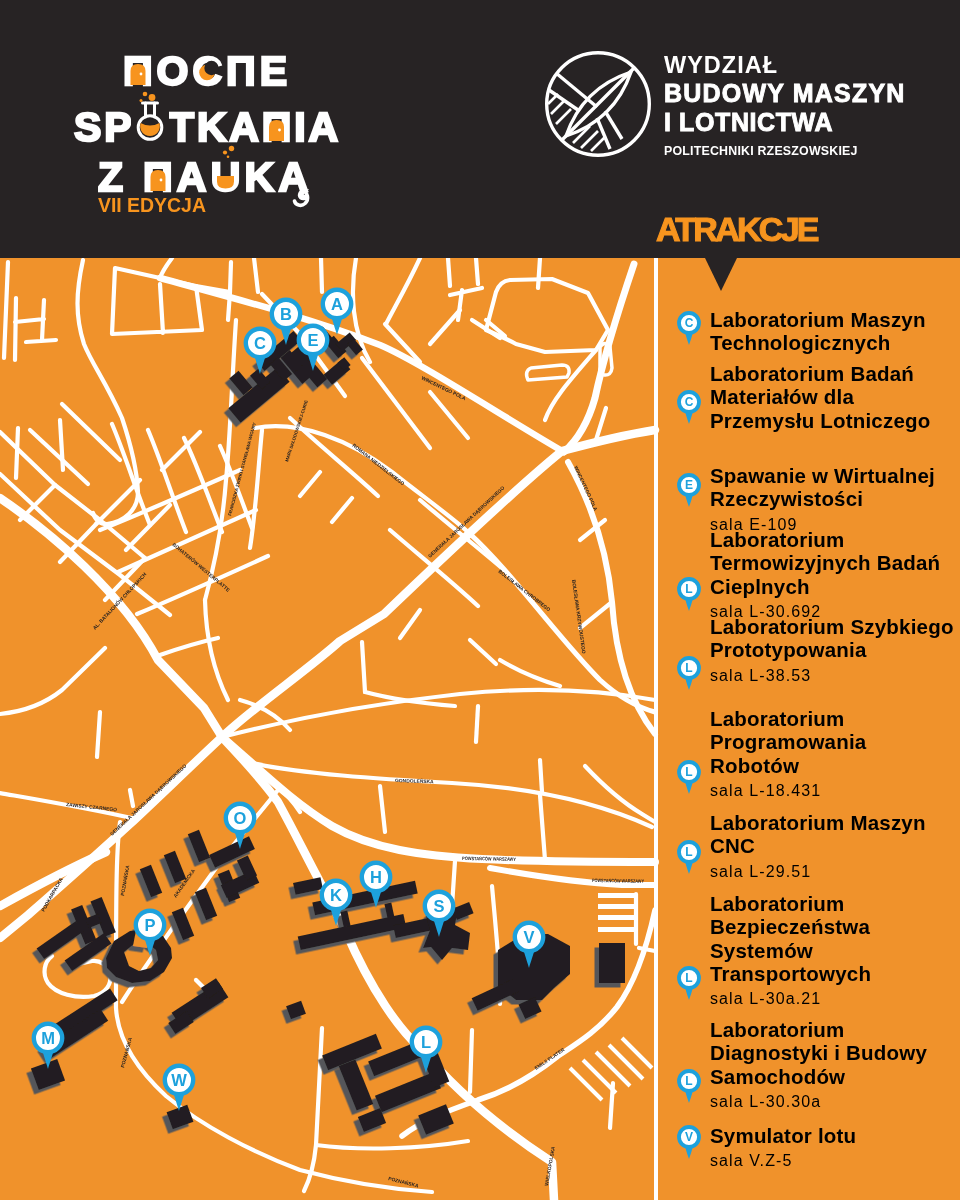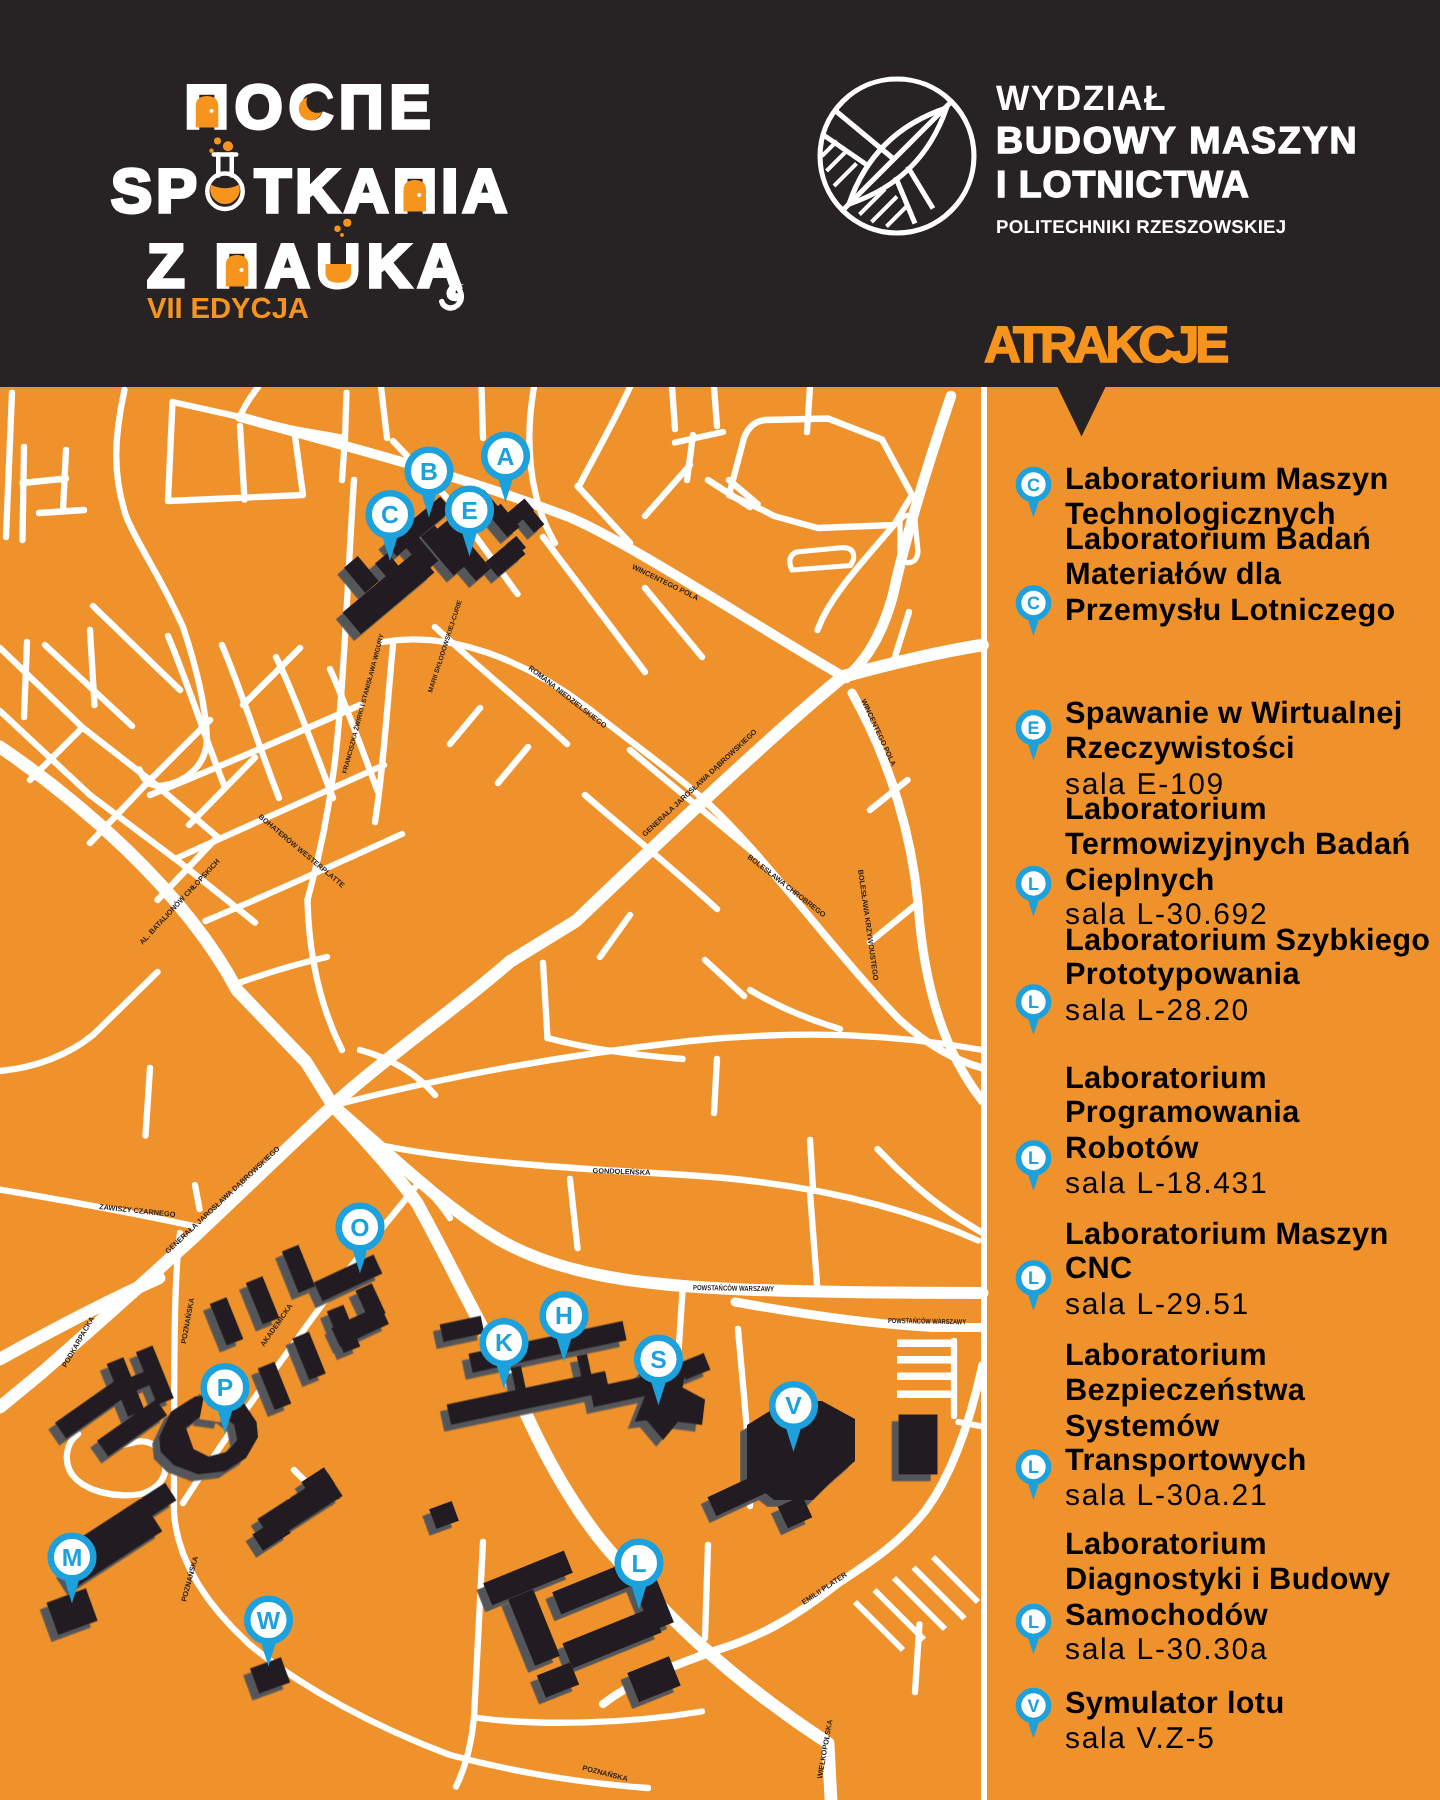--- a/index.html
+++ b/index.html
@@ -1,19 +1,19 @@
 <!DOCTYPE html>
 <html><head>
 <meta charset="utf-8">
 <style>
   html,body{margin:0;padding:0}
   .page{position:relative;width:960px;height:1200px;background:#f0922b;overflow:hidden;font-family:"Liberation Sans",sans-serif}
   .abs{position:absolute}
   .item{position:absolute;left:710px;color:#000000;font-weight:bold;font-size:20.5px;line-height:23.3px;letter-spacing:0.2px;white-space:nowrap}
-  .item .sala{font-weight:normal;font-size:20px;letter-spacing:1.1px}
+  .item .sala{font-weight:normal;font-size:16px;letter-spacing:1.1px}
 </style>
 </head>
 <body>
 <div class="page">
 
 <svg class="abs" style="top:258px;left:0" width="960" height="942" viewBox="0 258 960 942">
   <defs>
     <filter id="ext" x="-30%" y="-30%" width="160%" height="160%">
       <feDropShadow dx="-4.5" dy="4.5" stdDeviation="0" flood-color="#54565a" flood-opacity="1"></feDropShadow>
     </filter>
@@ -410,27 +410,27 @@
 
   <text x="656" y="241" font-size="34" font-weight="bold" fill="#f7941e" stroke="#f7941e" stroke-width="1.1" paint-order="stroke" letter-spacing="2.5" textLength="166" lengthAdjust="spacing">ATRAKCJE</text>
 </svg>
 
 <svg class="abs" style="top:258px;left:700px" width="44" height="36">
       <polygon points="5,0 37,0 21,33" fill="#272324"></polygon>
     </svg>
 
 <div class="item" style="top:308px">Laboratorium Maszyn<br>Technologicznych</div>
 
-<div class="item" style="top:348px">Laboratorium Badań<br>Materiałów dla<br>Przemysłu Lotniczego</div>
+<div class="item" style="top:362px">Laboratorium Badań<br>Materiałów dla<br>Przemysłu Lotniczego</div>
 
 <div class="item" style="top:464px">Spawanie w Wirtualnej<br>Rzeczywistości<br><span class="sala">sala E-109</span></div>
 
 <div class="item" style="top:528px">Laboratorium<br>Termowizyjnych Badań<br>Cieplnych<br><span class="sala">sala L-30.692</span></div>
 
-<div class="item" style="top:615px">Laboratorium Szybkiego<br>Prototypowania<br><span class="sala">sala L-28.20</span></div>
+<div class="item" style="top:615px">Laboratorium Szybkiego<br>Prototypowania<br><span class="sala">sala L-38.53</span></div>
 
 <div class="item" style="top:707px">Laboratorium<br>Programowania<br>Robotów<br><span class="sala">sala L-18.431</span></div>
 
 <div class="item" style="top:811px">Laboratorium Maszyn<br>CNC<br><span class="sala">sala L-29.51</span></div>
 
 <div class="item" style="top:892px">Laboratorium<br>Bezpieczeństwa<br>Systemów<br>Transportowych<br><span class="sala">sala L-30a.21</span></div>
 
 <div class="item" style="top:1018px">Laboratorium<br>Diagnostyki i Budowy<br>Samochodów<br><span class="sala">sala L-30.30a</span></div>
 
 <div class="item" style="top:1124px">Symulator lotu<br><span class="sala">sala V.Z-5</span></div>

